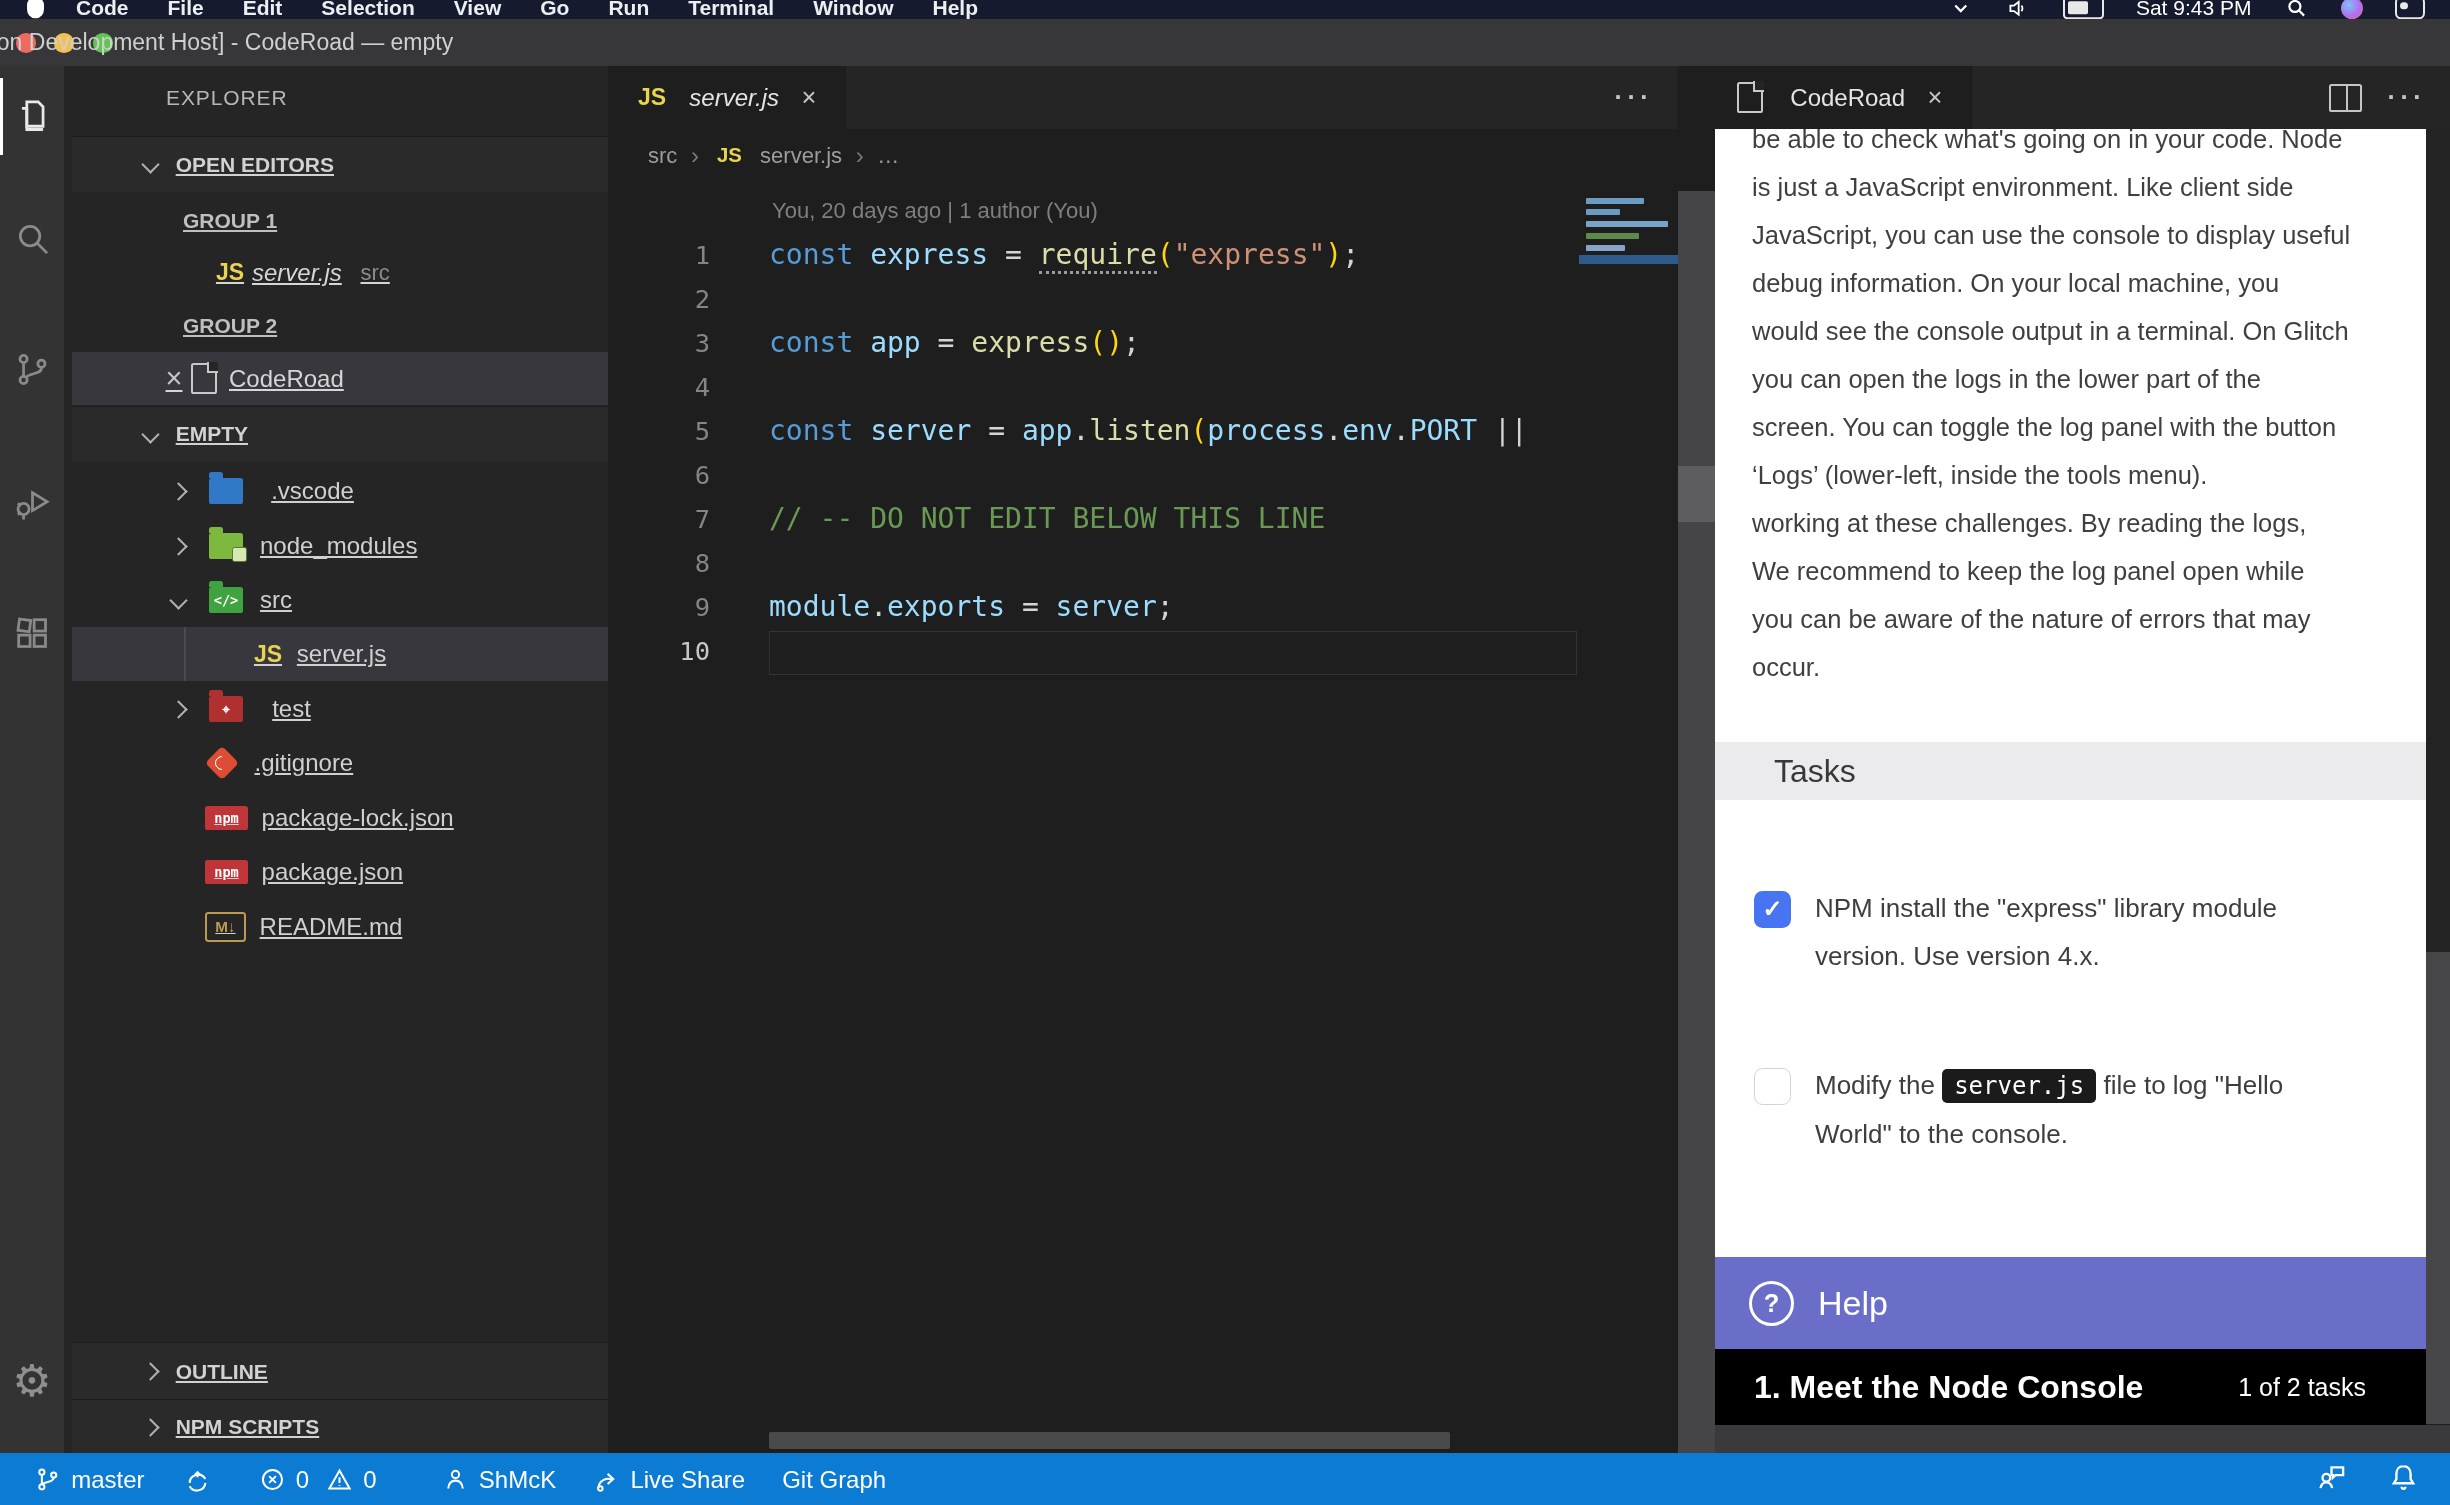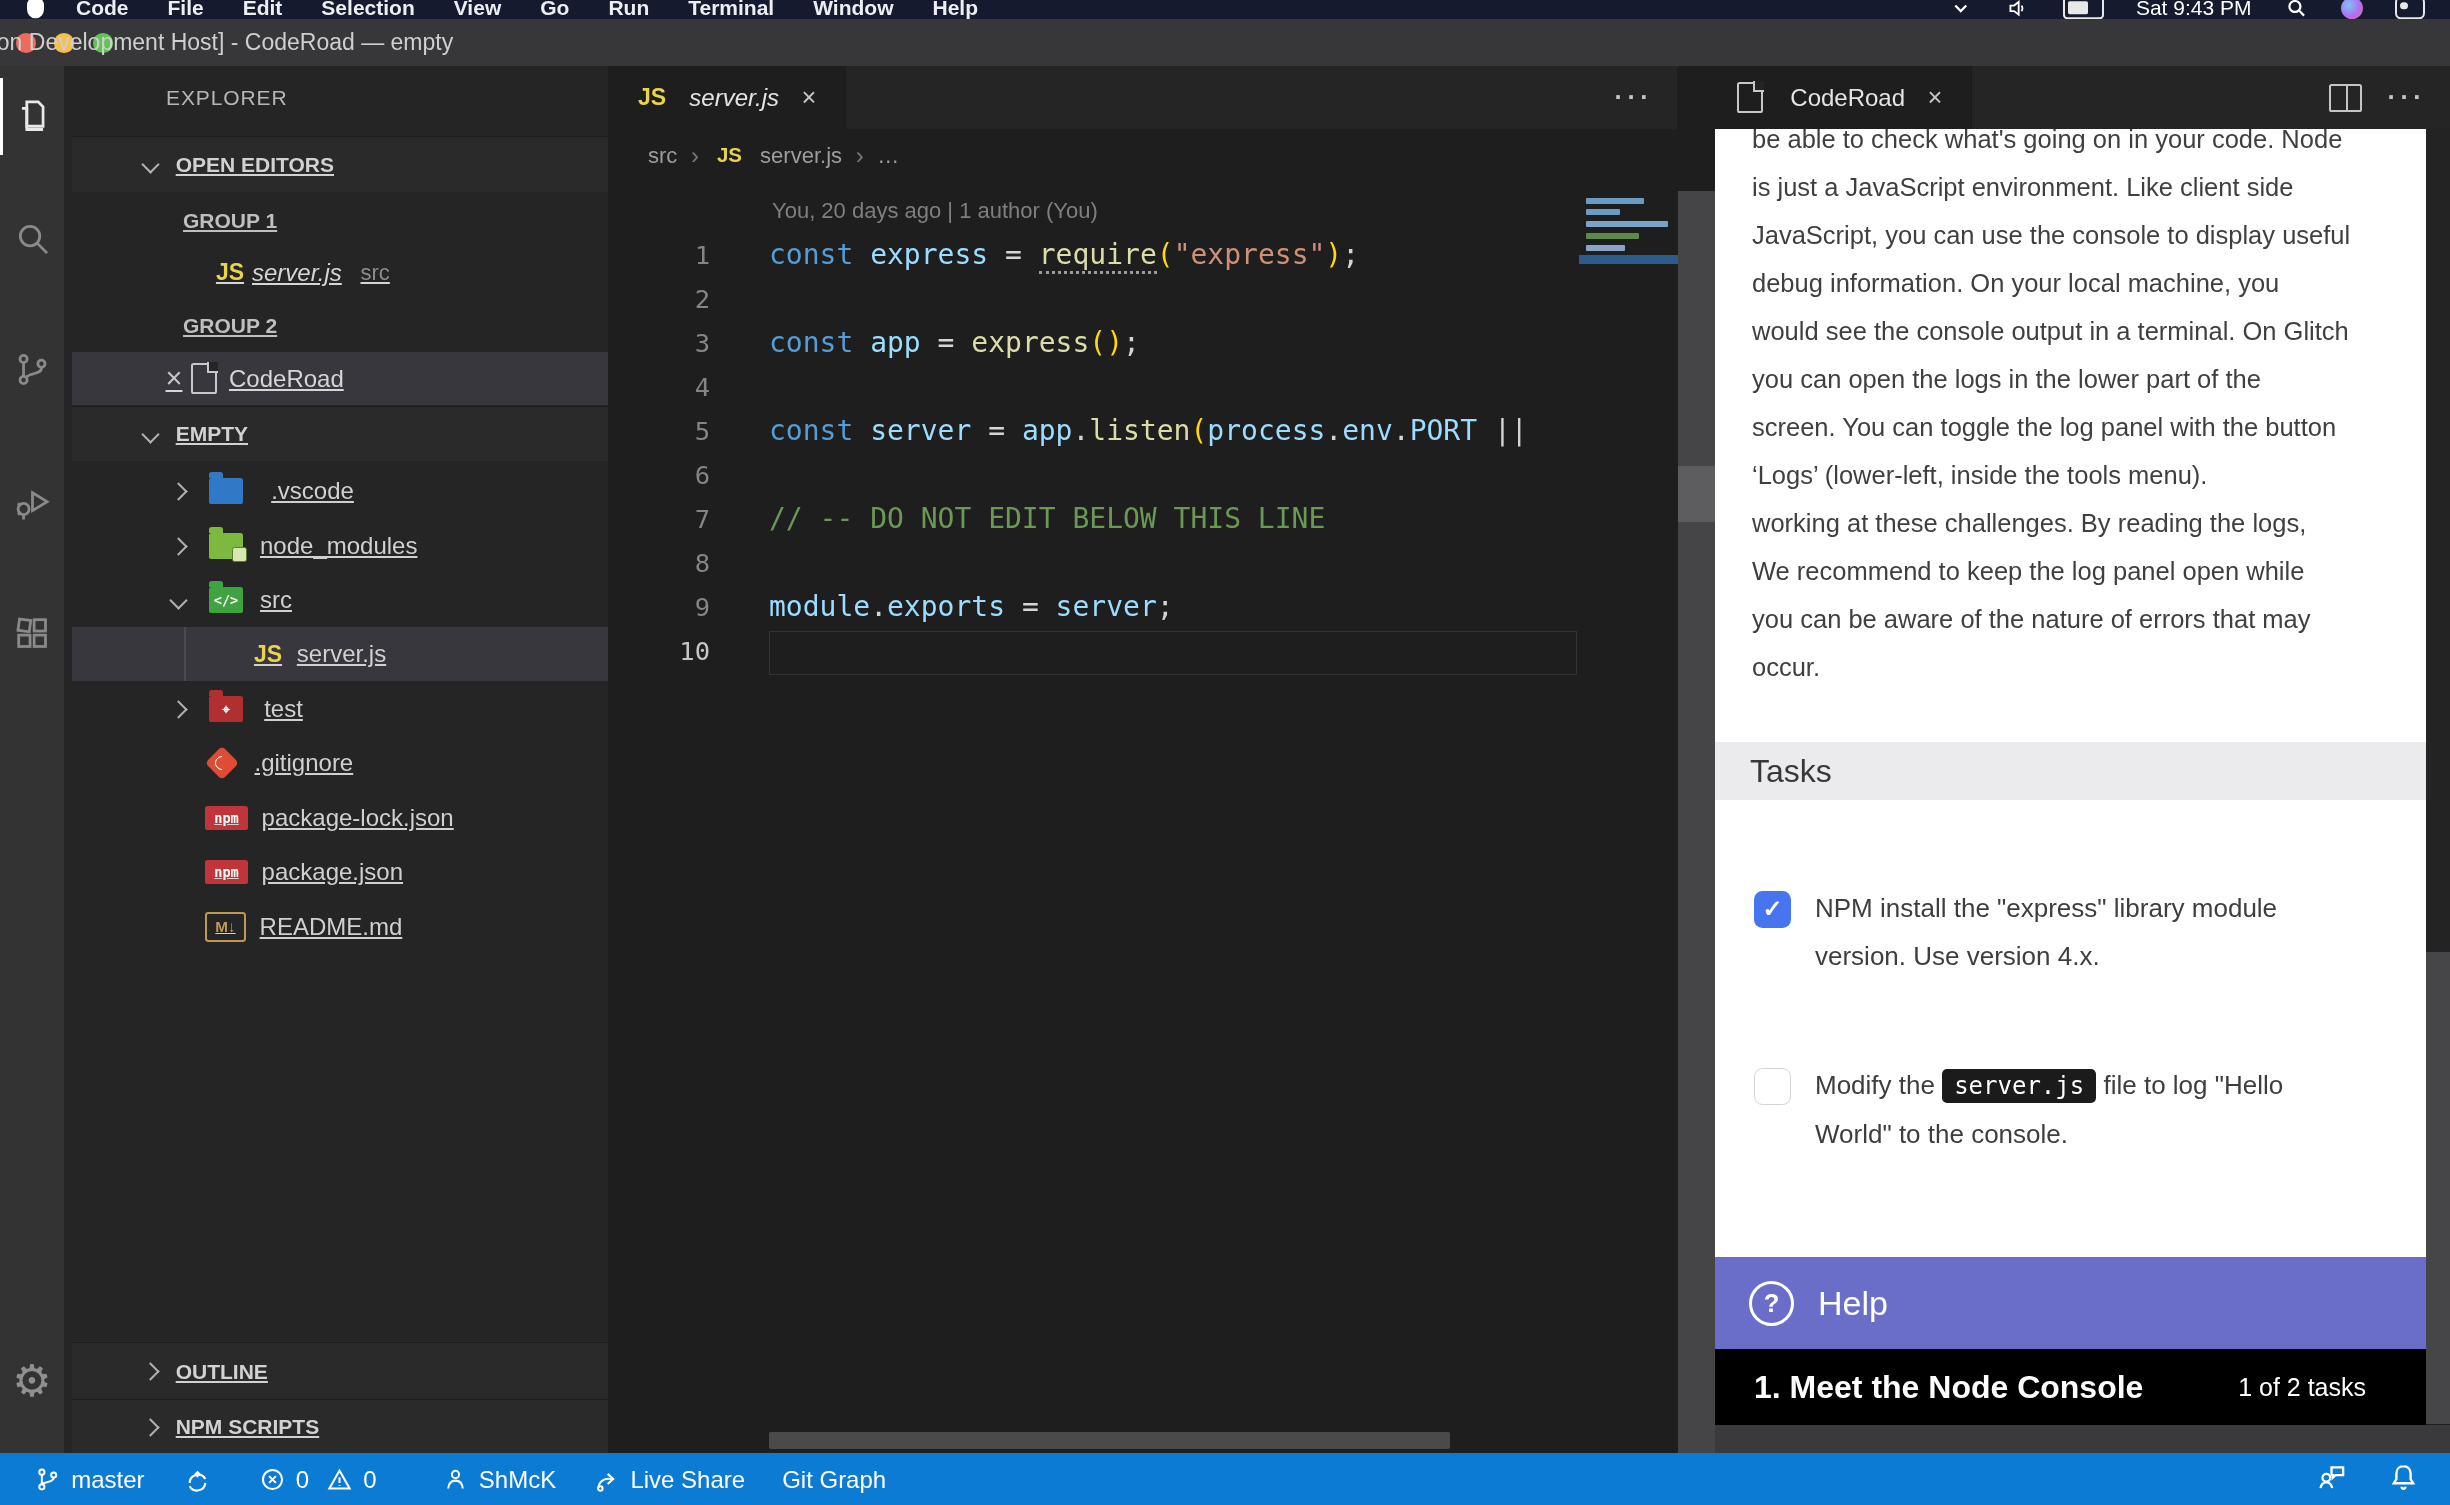--- a/index.html
+++ b/index.html
@@ -111,21 +111,21 @@
   .sash{position:absolute;left:1678px;top:66px;width:37px;height:1387px;background:#1e1e1e;}
   .sash .track{position:absolute;left:0;top:125px;bottom:0;width:37px;background:#454548;}
   .sash .thumb{position:absolute;left:0;top:400px;width:37px;height:56px;background:#5d5d60;}
 
   
   .panel{position:absolute;left:1715px;top:66px;width:735px;height:1387px;background:#1e1e1e;}
   .panel .tabbar{background:#252526;}
   .webwhite{position:absolute;left:0;top:63px;width:711px;height:1128px;background:#fff;overflow:hidden;color:#3e3e3e;}
   .webtext{margin:-13.6px 0 0 37px;width:647px;font-size:25.5px;line-height:48px;color:#3f3f3f;}
   .tasks-header{position:absolute;left:0;top:613px;width:711px;height:58px;background:#ebebed;
-    display:flex;align-items:center;padding-left:35px;font-size:32px;color:#383838;box-sizing:border-box;}
+    display:flex;align-items:center;padding-left:59px;font-size:32px;color:#383838;box-sizing:border-box;}
   .task{position:absolute;left:39px;display:flex;}
   .cb{width:37px;height:37px;border-radius:8.5px;flex:none;margin-right:24px;margin-top:6.8px;
     display:flex;align-items:center;justify-content:center;font-size:24px;color:#fff;font-weight:700;}
   .cb.checked{background:#4775f1;}
   .cb.un{background:#fff;border:1.7px solid #d4d4d8;box-sizing:border-box;}
   .task-text{font-size:26px;line-height:48px;color:#3e3e3e;width:587px;}
   .chip{font-family:"DejaVu Sans Mono",monospace;background:#1b1b1b;color:#fff;font-size:24px;
     padding:2.6px 12px;border-radius:5.1px;}
   .helpbar{position:absolute;left:0;top:1191px;width:711px;height:92px;background:#6b6ec9;color:#fff;
     display:flex;align-items:center;padding-left:34px;box-sizing:border-box;font-size:34px;}
@@ -290,21 +290,21 @@
           <span style="flex: 0 0 auto; width: 174px;"></span>
           <span class="fi fi-js">JS</span>
           <span style="margin-left: 6.8px;">server.js</span>
         </div>
         <div class="sb-row tree-row" style="top: 616px;">
           <span style="flex: 0 0 auto; width: 100px;"></span>
           <span class="chev right" style="margin-right: 24px;"></span>
           <span class="folder f-test">
             <span class="mark">⌖</span>
           </span>
-          <span style="margin-left: 11px;">test</span>
+          <span style="margin-left: 19px;">test</span>
         </div>
         <div class="sb-row tree-row" style="top: 670px;">
           <span style="flex: 0 0 auto; width: 133px;"></span>
           <span class="fi fi-git"></span>
           <span style="margin-left: 6.8px;">.gitignore</span>
         </div>
         <div class="sb-row tree-row" style="top: 725px;">
           <span style="flex: 0 0 auto; width: 133px;"></span>
           <span class="fi fi-npm">npm</span>
           <span style="margin-left: 6.8px;">package-lock.json</span>

